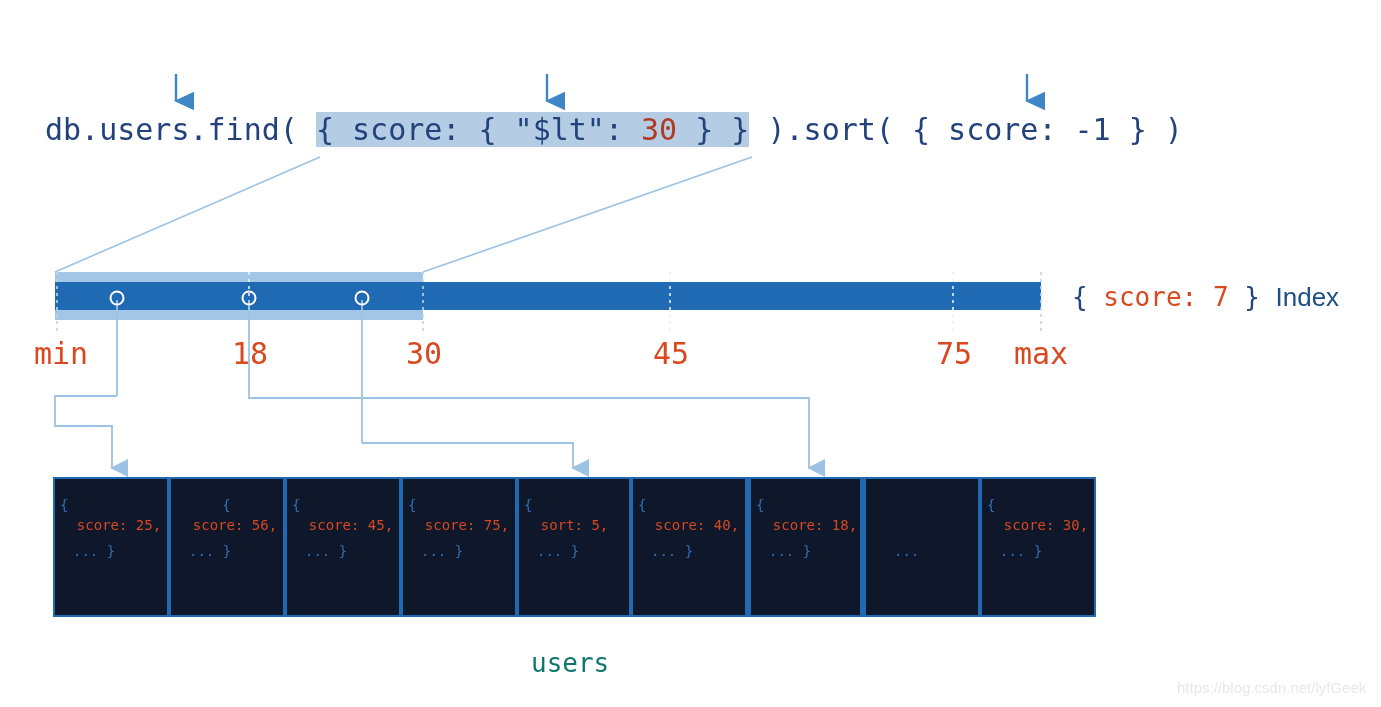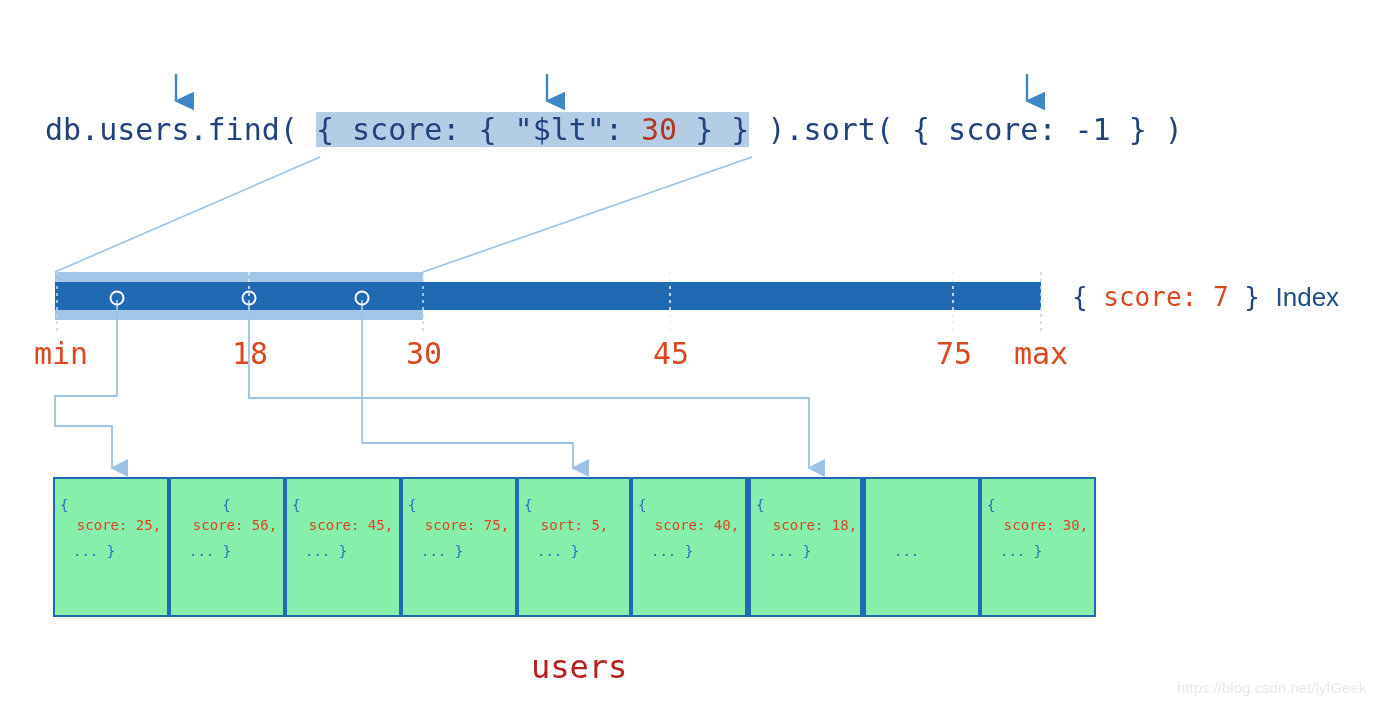--- a/index.html
+++ b/index.html
@@ -36,38 +36,38 @@
   .index-label{
     font-family:"DejaVu Sans Mono",monospace;
     font-size:26px;color:#23427c;white-space:nowrap;
   }
   .index-label .s{color:#d9481f;}
   .index-label .idx{font-family:"Liberation Sans",sans-serif;color:#1c4e8a;}
 
   
   .docbox{
     position:absolute;top:477px;height:140px;
-    border:2px solid #2069b3;box-sizing:border-box;background:#86efac;
+    border:2px solid #2069b3;box-sizing:border-box;background:#0f172a;
   }
   .docbox.hl{border-left-width:4px;border-right-width:4px;}
   .doc-txt{
     position:absolute;left:5px;top:16px;
     font-family:"DejaVu Sans Mono",monospace;
     font-size:14px;line-height:20px;color:#2f6fb5;white-space:pre;
   }
   .doc-txt .sc{color:#d9481f;}
   .doc-ell{
     position:absolute;left:18px;top:64px;
     font-family:"DejaVu Sans Mono",monospace;
     font-size:14px;color:#2f6fb5;
   }
 
   .users-label{
     font-family:"DejaVu Sans Mono",monospace;
-    font-size:32px;color:#b91c1c;
+    font-size:26px;color:#0f766e;
   }
 
   .watermark{
     font-family:"Liberation Sans",sans-serif;
     font-size:15px;color:#e8e8e8;white-space:nowrap;
   }
   svg{position:absolute;left:0;top:0;overflow:visible;}
 </style>
 </head>
 <body>

